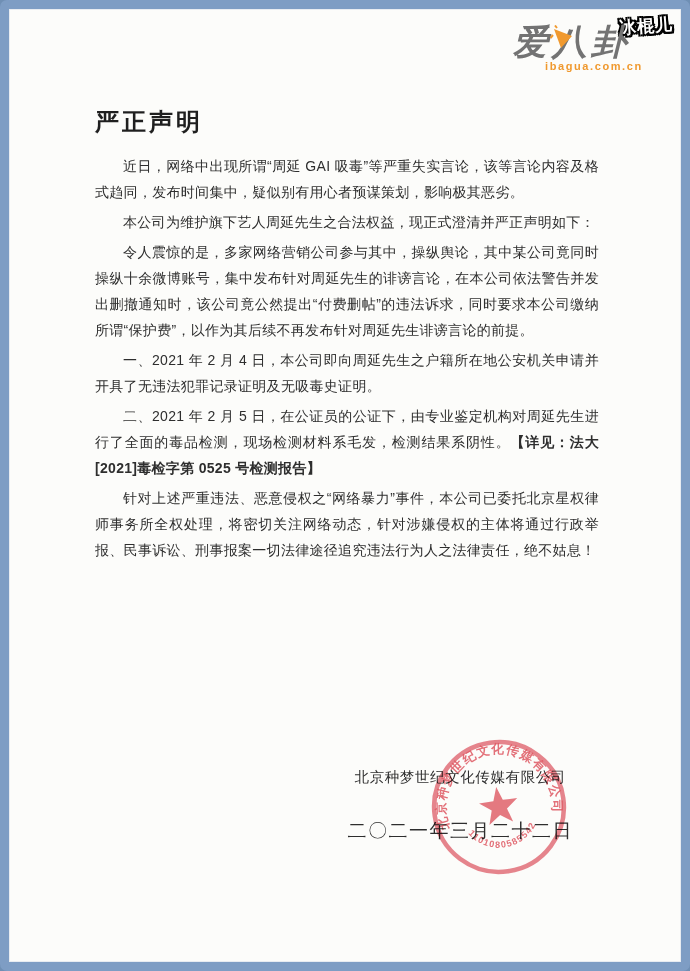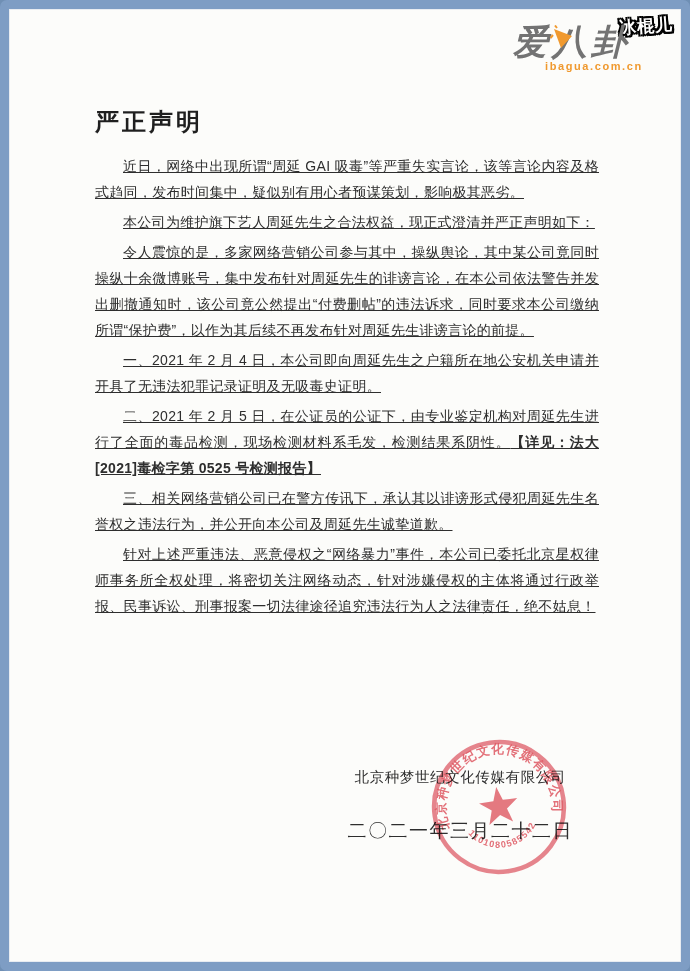--- a/index.html
+++ b/index.html
@@ -39,21 +39,21 @@
     color:#2e2e2e;
   }
   .doc-title{
     margin:0 0 13px 0;
     font-size:24px;font-weight:bold;letter-spacing:3px;color:#1f1f1f;
     line-height:36px;
   }
   .content p{
     margin:0 0 4px 0;
     font-size:14px;line-height:26px;letter-spacing:0.3px;
-    text-indent:2em;text-align:justify;text-decoration:underline;
+    text-indent:2em;text-align:justify;
   }
   .content p b{font-weight:bold;}
   
   .signature{
     position:absolute;top:758px;right:108px;
     text-align:center;color:#2e2e2e;z-index:2;
   }
   .sig-company{font-size:14.5px;letter-spacing:0.6px;line-height:20px;}
   .sig-date{font-size:19px;letter-spacing:1.5px;line-height:20px;margin-top:34px;}
   
@@ -78,21 +78,20 @@
     <div class="wm-url">ibagua.com.cn</div>
   </div>
 
   <div class="content">
     <h1 class="doc-title">严正声明</h1>
     <p><span>近日，网络中出现所谓“周延 GAI 吸毒”等严重失实言论，该等言论内容及格式趋同，发布时间集中，疑似别有用心者预谋策划，影响极其恶劣。</span></p>
     <p><span>本公司为维护旗下艺人周延先生之合法权益，现正式澄清并严正声明如下：</span></p>
     <p><span>令人震惊的是，多家网络营销公司参与其中，操纵舆论，其中某公司竟同时操纵十余微博账号，集中发布针对周延先生的诽谤言论，在本公司依法警告并发出删撤通知时，该公司竟公然提出“付费删帖”的违法诉求，同时要求本公司缴纳所谓“保护费”，以作为其后续不再发布针对周延先生诽谤言论的前提。</span></p>
     <p><span>一、2021 年 2 月 4 日，本公司即向周延先生之户籍所在地公安机关申请并开具了无违法犯罪记录证明及无吸毒史证明。</span></p>
     <p><span>二、2021 年 2 月 5 日，在公证员的公证下，由专业鉴定机构对周延先生进行了全面的毒品检测，现场检测材料系毛发，检测结果系阴性。</span><b>【详见：法大[2021]毒检字第 0525 号检测报告】</b></p>
-    <p><span>三、相关网络营销公司已在警方传讯下，承认其以诽谤形式侵犯周延先生名誉权之违法行为，并公开向本公司及周延先生诚挚道歉。</span></p>
     <p><span>针对上述严重违法、恶意侵权之“网络暴力”事件，本公司已委托北京星权律师事务所全权处理，将密切关注网络动态，针对涉嫌侵权的主体将通过行政举报、民事诉讼、刑事报案一切法律途径追究违法行为人之法律责任，绝不姑息！</span></p>
   </div>
 
   <div class="signature">
     <div class="sig-company">北京种梦世纪文化传媒有限公司</div>
     <div class="sig-date">二〇二一年三月二十二日</div>
   </div>
 
   <svg class="seal" viewBox="0 0 150 150">
     <g transform="rotate(-8 75 75)" fill="none">

